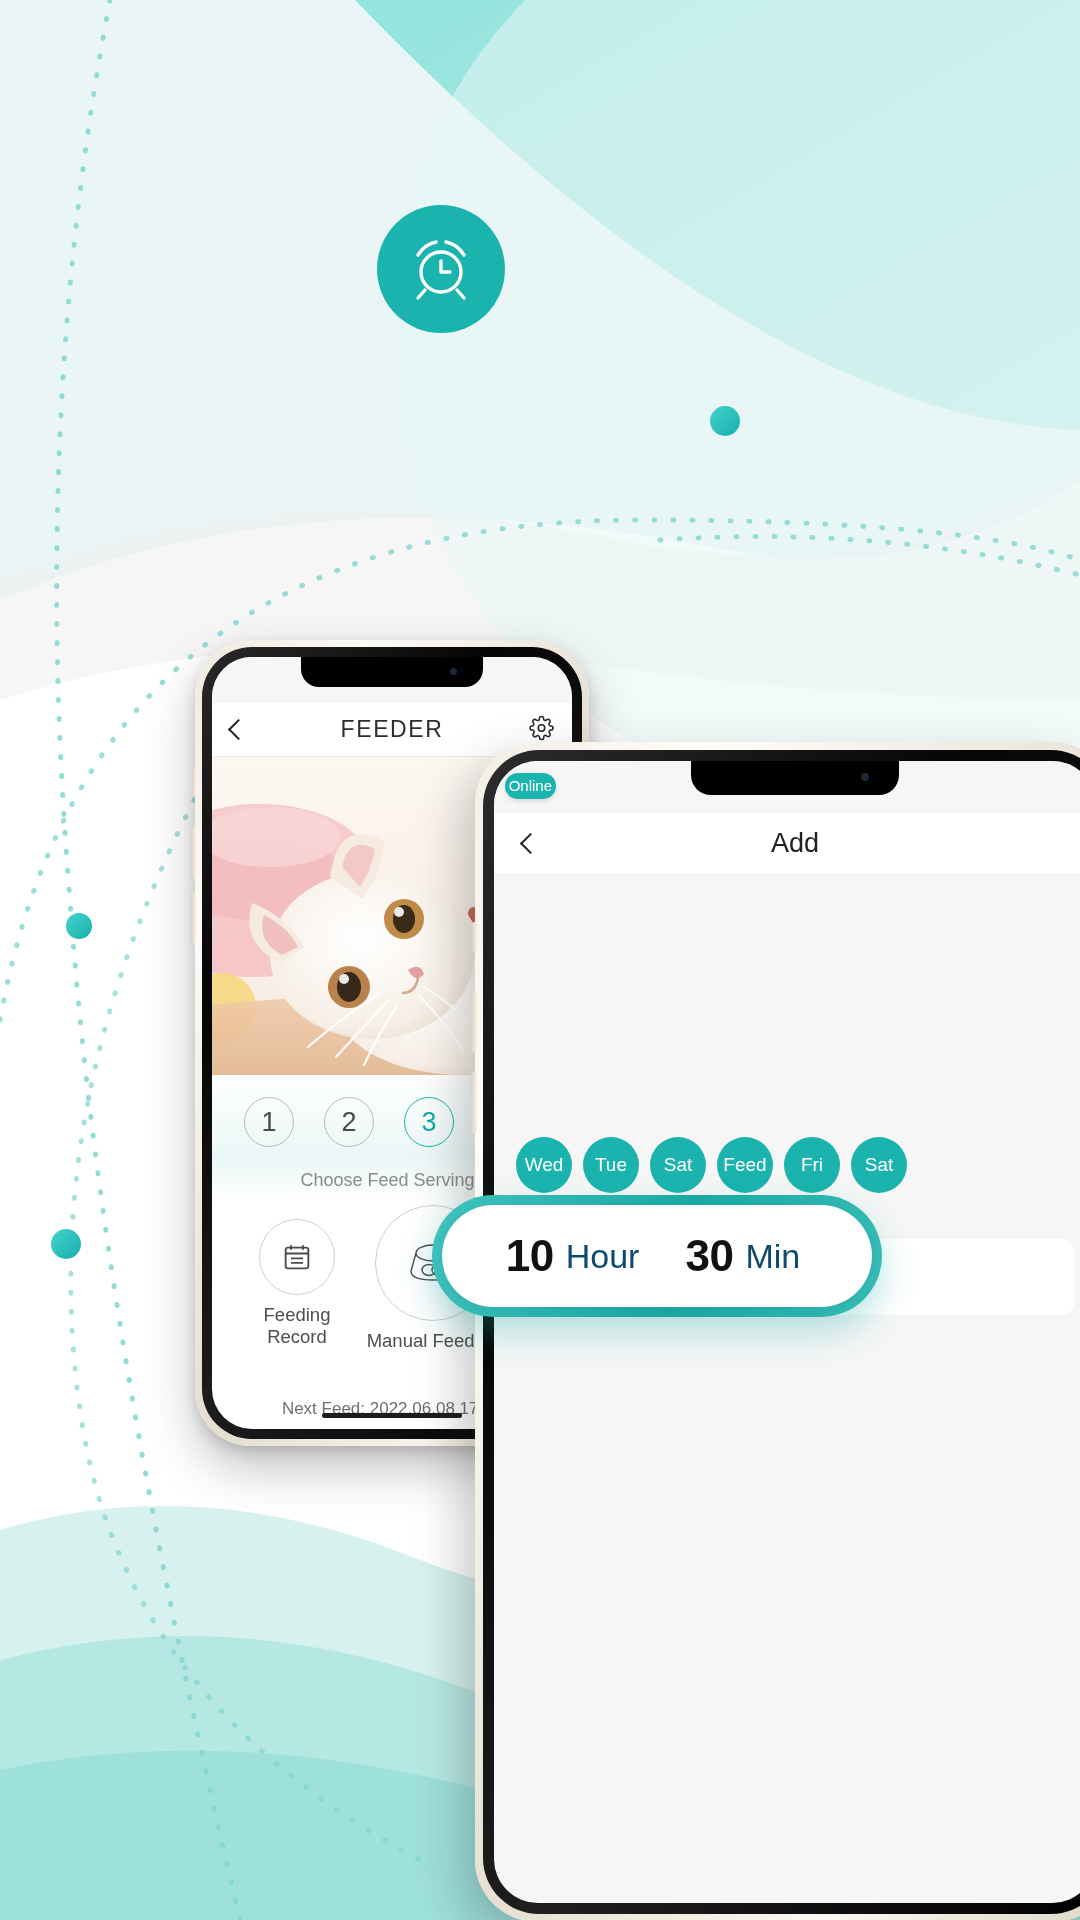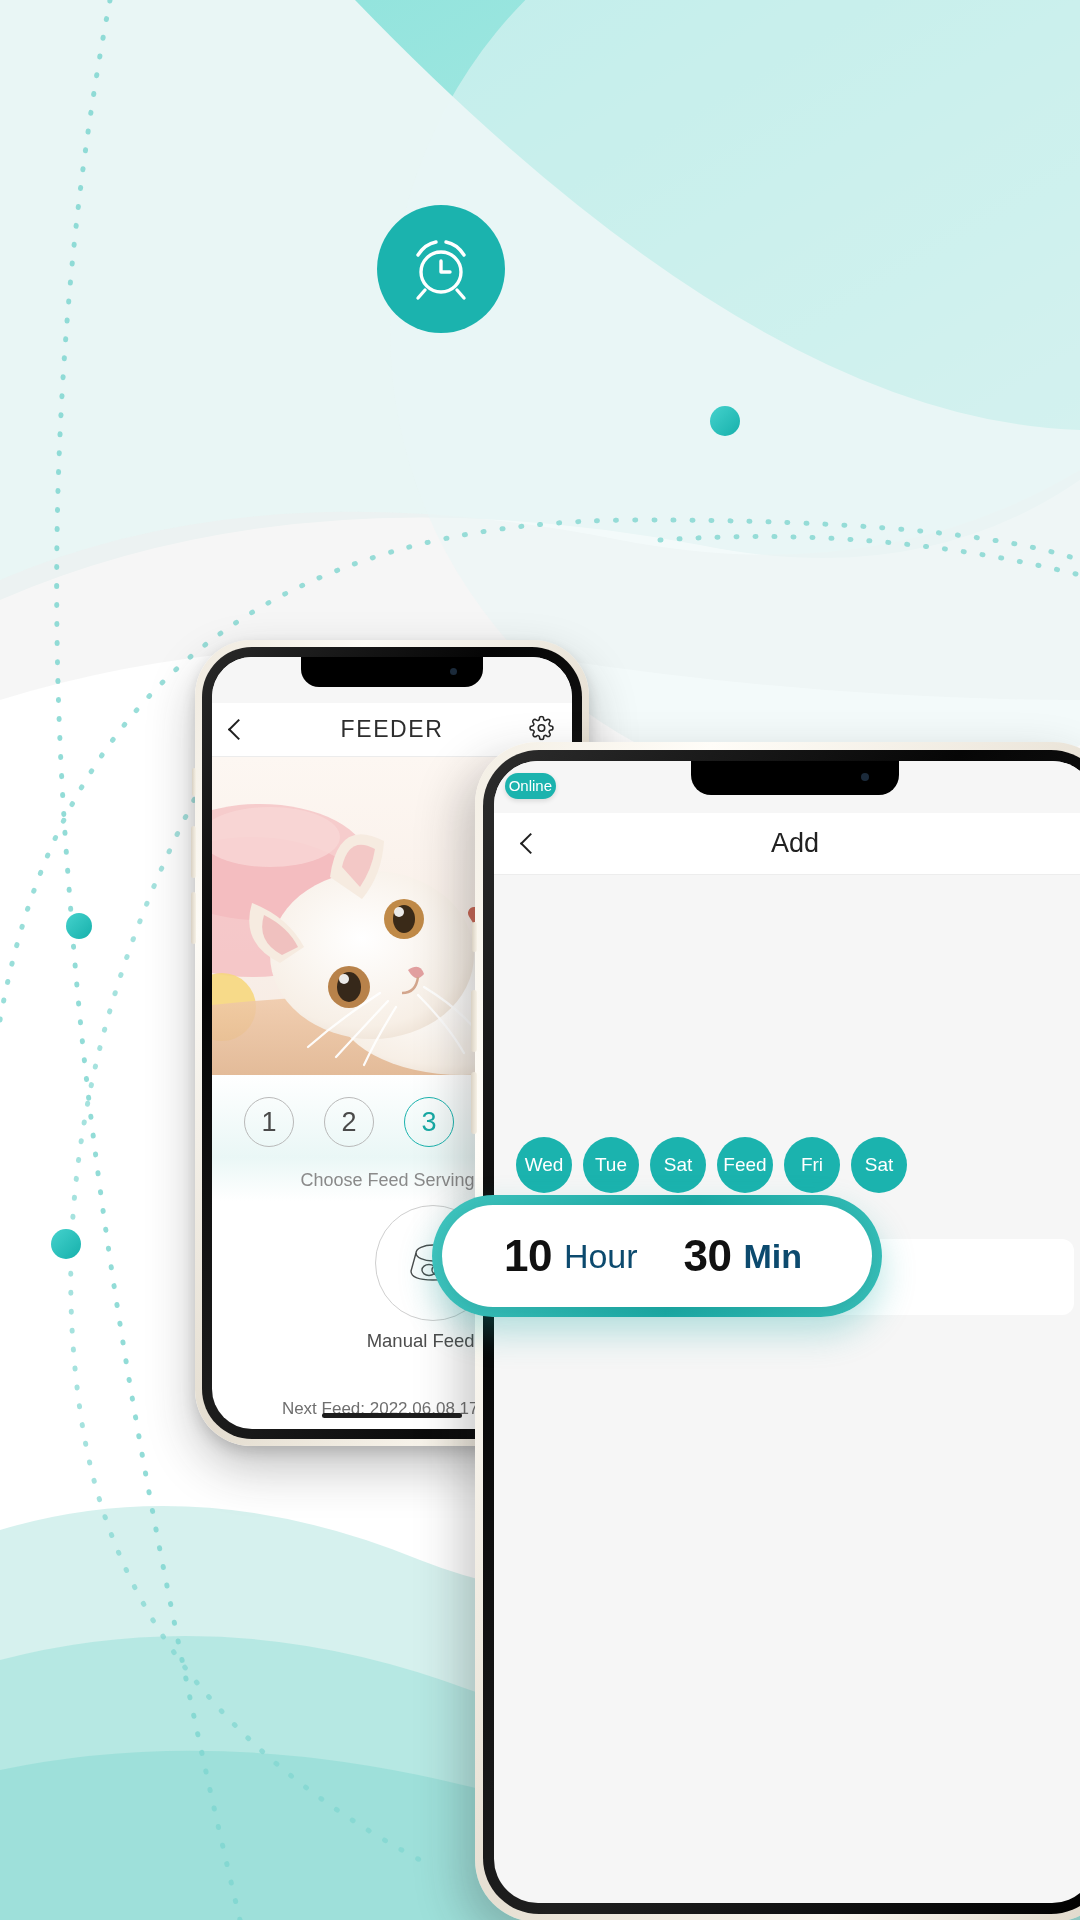--- a/index.html
+++ b/index.html
@@ -244,21 +244,21 @@
   }
   .time-pill-inner {
     position: absolute; left: 10px; top: 10px; right: 10px; bottom: 10px;
     border-radius: 51px; background: #ffffff;
     display: flex; align-items: center; justify-content: center;
     gap: 12px;
     box-shadow: 0 4px 14px rgba(0,0,0,0.06);
   }
   .tp-num { font-size: 44px; font-weight: 700; color: #111; letter-spacing: -0.5px; }
   .tp-unit { font-size: 34px; color: #0c4a6e; margin-right: 34px; }
-  .tp-unit.last { margin-right: 8px; font-weight: bold; }
+  .tp-unit.last { margin-right: 8px; }
 </style>
 </head>
 <body>
 
 <div id="stage">
 
   <div class="bg-layer">
     <svg class="bg-svg" viewBox="0 0 1080 1920" preserveAspectRatio="none">
       <defs>
         <linearGradient id="gMint" x1="0" y1="0" x2="1" y2="1">
@@ -396,20 +396,29 @@
       <div class="p1-serving">
         <div class="serve-row">
           <div class="serve-circle">1</div>
           <div class="serve-circle">2</div>
           <div class="serve-circle active">3</div>
         </div>
         <div class="serve-label">Choose Feed Servings</div>
       </div>
 
       <div class="p1-actions">
+        <div class="act-rec">
+          <div class="ring sm">
+            <svg width="32" height="32" viewBox="0 0 24 24" fill="none" stroke="#4a4a4a" stroke-width="1.4">
+              <rect x="3.5" y="5" width="17" height="15.5" rx="1.6"></rect>
+              <path d="M7.5 3.2v3.4M16.5 3.2v3.4M3.5 9.4h17M7.5 13h9M7.5 16.4h9"></path>
+            </svg>
+          </div>
+          <div class="act-text">Feeding Record</div>
+        </div>
         <div class="act-man">
           <div class="ring lg">
             <svg width="56" height="46" viewBox="0 0 56 46" fill="none" stroke="#4a4a4a" stroke-width="1.4">
               <ellipse cx="28" cy="13" rx="17" ry="8"></ellipse>
               <path d="M11 13 L6 31 Q6 40 28 40 Q50 40 50 31 L45 13"></path>
               <ellipse cx="24" cy="30" rx="7" ry="5.5"></ellipse>
               <ellipse cx="34" cy="30" rx="7" ry="5.5"></ellipse>
             </svg>
           </div>
           <div class="act-text">Manual Feeding</div>

